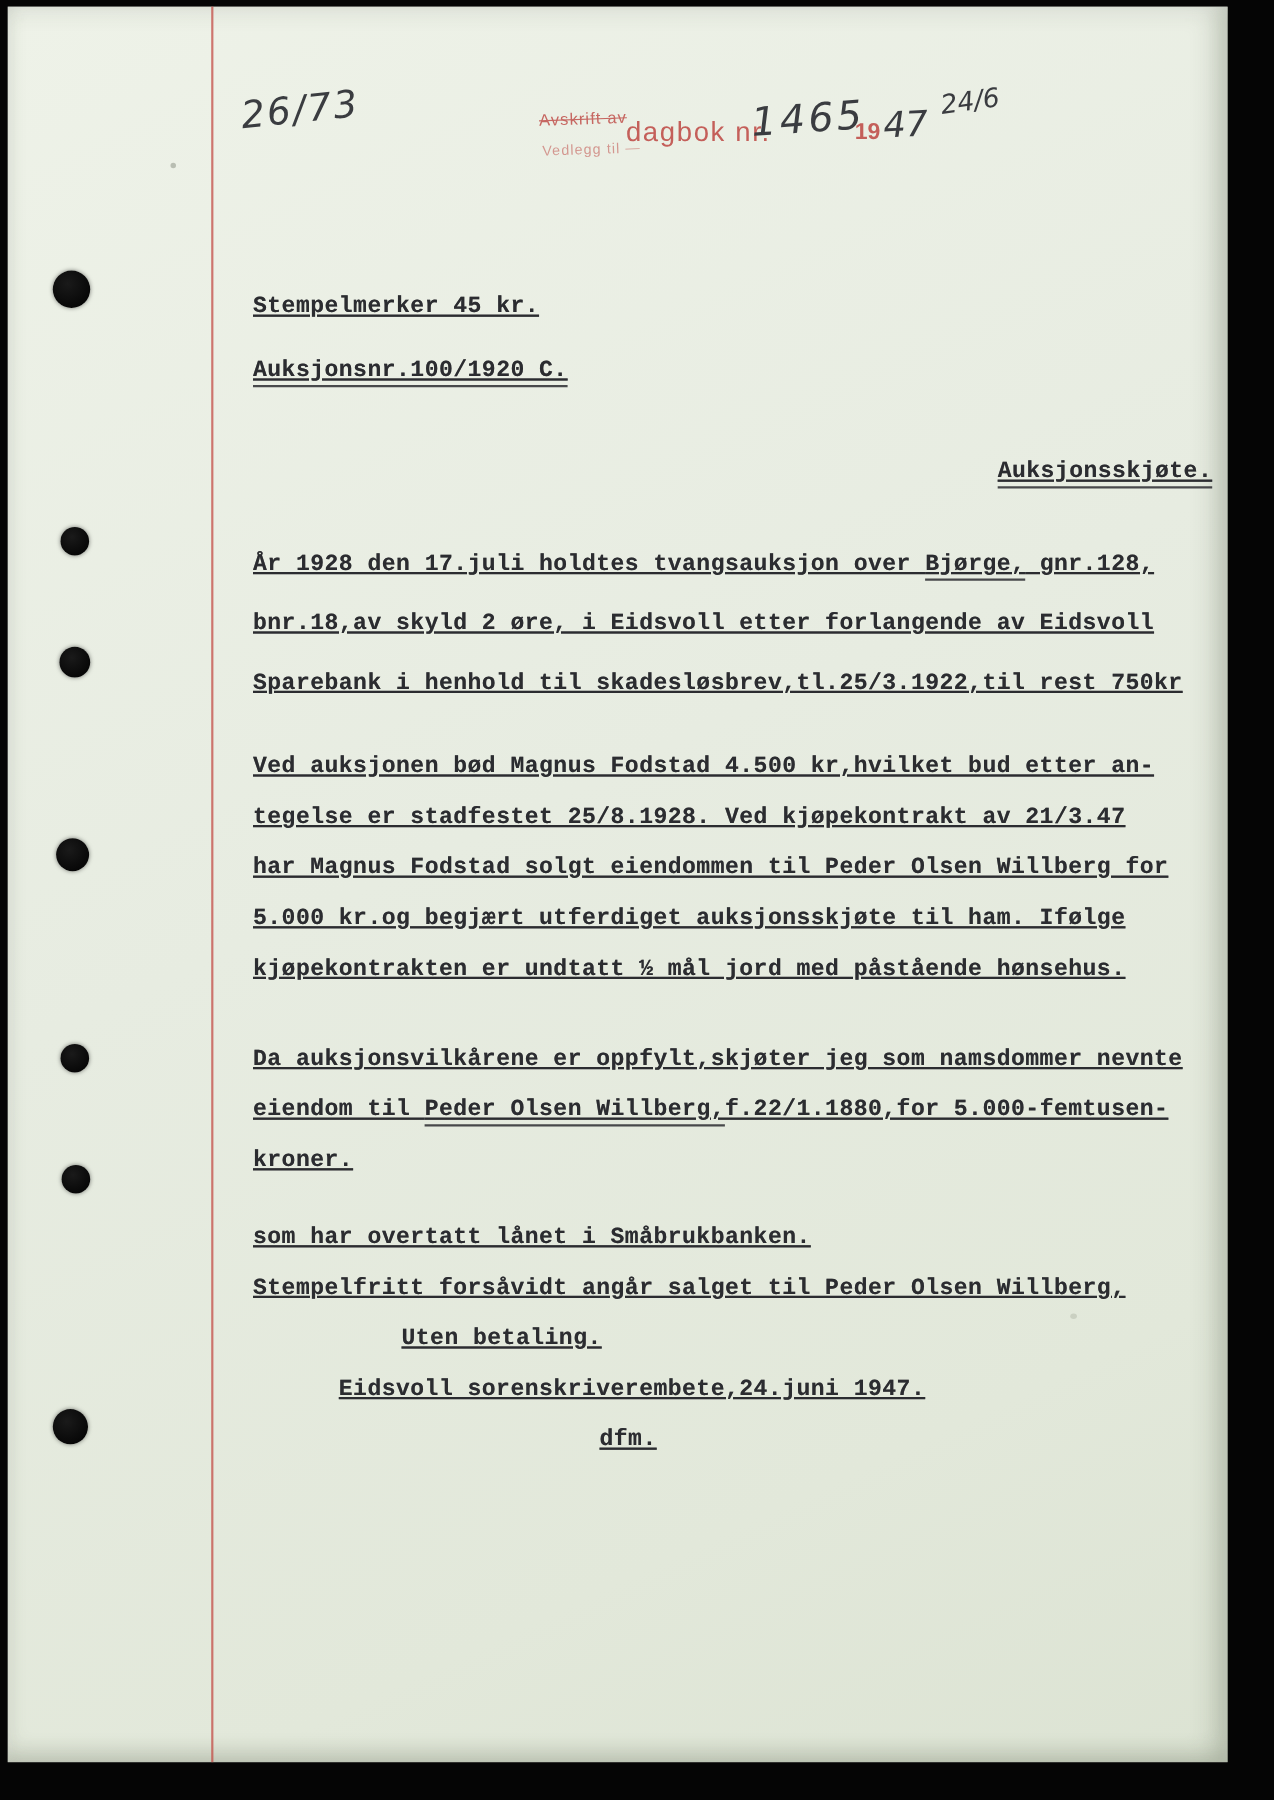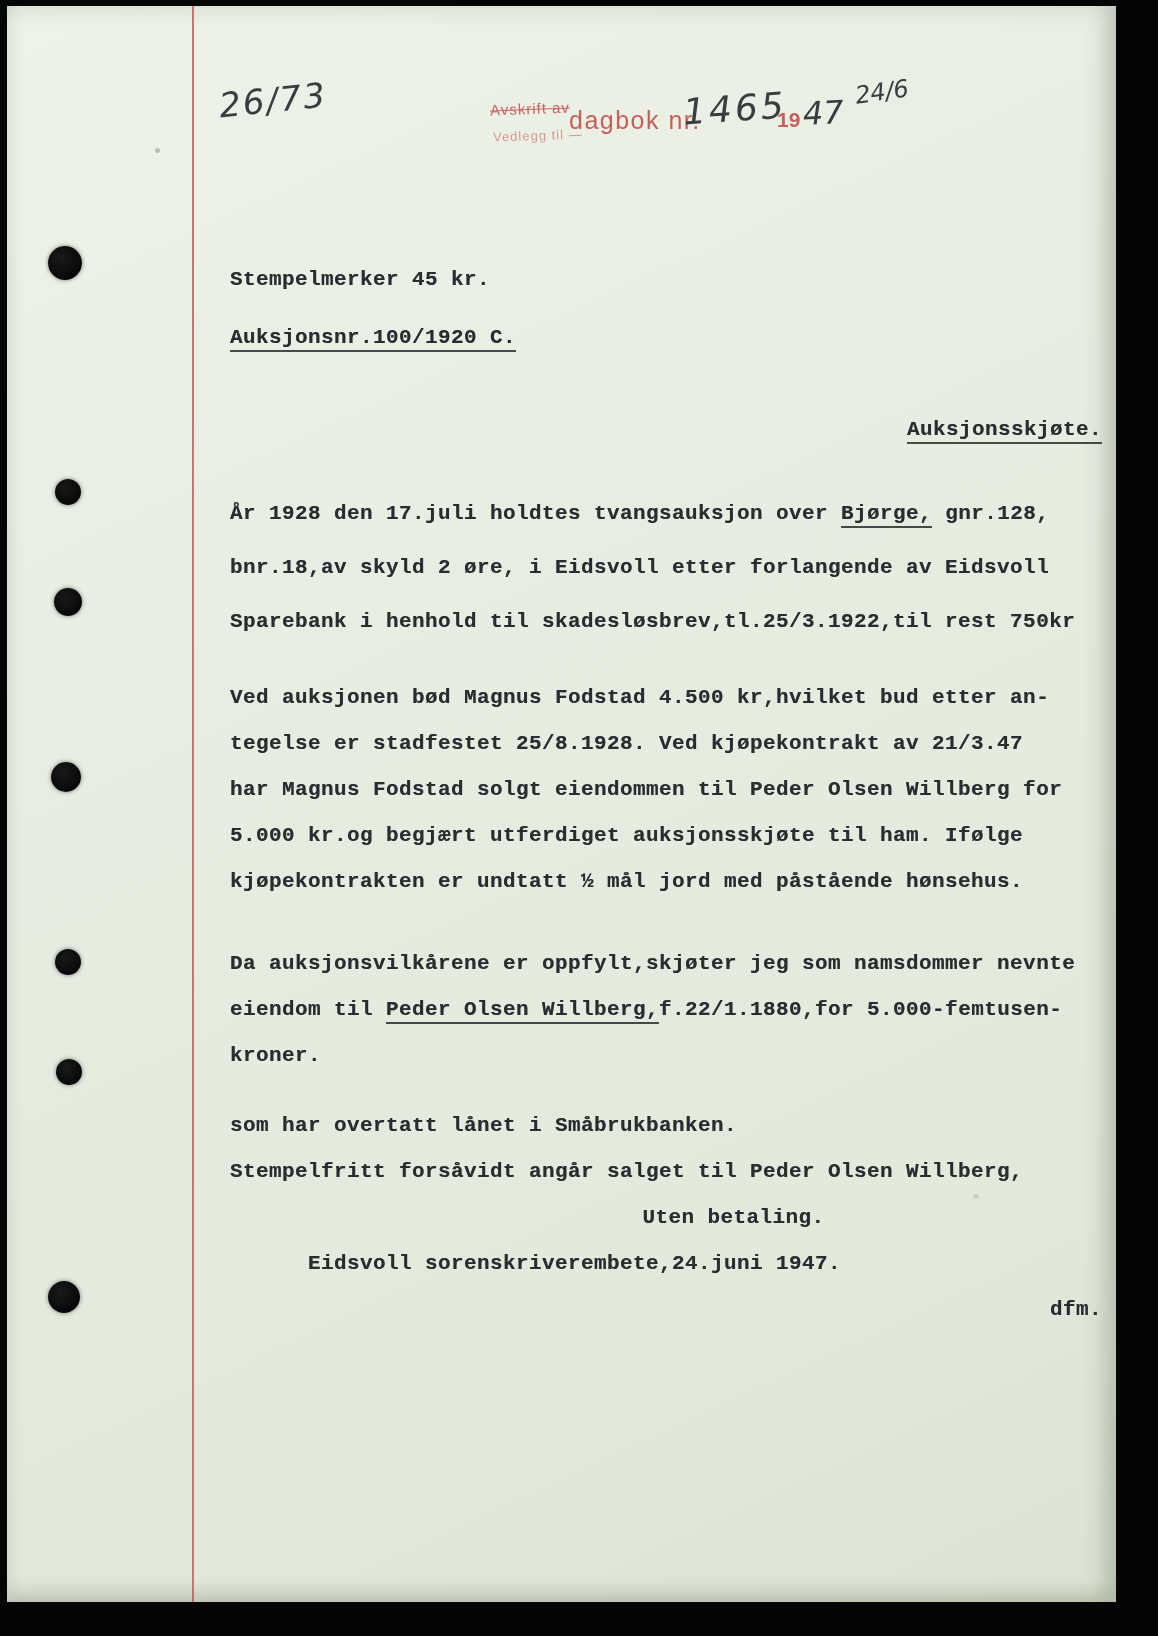--- a/index.html
+++ b/index.html
@@ -50,21 +50,21 @@
     width: 872px;
     font-family: "Liberation Mono", "DejaVu Sans Mono", monospace;
     font-size: 21px;
     font-weight: 600;
     color: #2b2c30;
     letter-spacing: 0.4px;
     text-shadow: 0 0 0.6px rgba(40,40,45,0.55);
   }
   .block { }
   .block.center { text-align: right; }
-  .tline { white-space: pre; }
+  .tline { white-space: pre; text-decoration: underline; }
   .u {
     border-bottom: 2px solid rgba(43,44,48,0.85);
     padding-bottom: 1px;
   }
   
   .handwriting {
     font-family: "DejaVu Sans", sans-serif;
     font-style: italic;
     color: #3a3c40;
   }
@@ -197,25 +197,25 @@
         </div>
         <div class="block" style="margin-top: 36px; line-height: 46px;">
           <div class="tline"><span>Da auksjonsvilkårene er oppfylt,skjøter jeg som namsdommer nevnte</span></div>
           <div class="tline"><span>eiendom til </span><span class="u">Peder Olsen Willberg,</span><span>f.22/1.1880,for 5.000-femtusen-</span></div>
           <div class="tline"><span>kroner.</span></div>
         </div>
         <div class="block" style="margin-top: 24px; line-height: 46px;">
           <div class="tline"><span>som har overtatt lånet i Småbrukbanken.</span></div>
           <div class="tline"><span>Stempelfritt forsåvidt angår salget til Peder Olsen Willberg,</span></div>
         </div>
-        <div class="block" style="line-height: 46px; text-align: center;">
+        <div class="block" style="line-height: 46px;">
           <div class="tline" style="padding-left: 135px;"><span>Uten betaling.</span></div>
         </div>
         <div class="block" style="line-height: 46px;">
           <div class="tline" style="padding-left: 78px;"><span>Eidsvoll sorenskriverembete,24.juni 1947.</span></div>
         </div>
-        <div class="block" style="line-height: 46px; text-align: right;">
+        <div class="block" style="line-height: 46px;">
           <div class="tline" style="padding-left: 315px;"><span>dfm.</span></div>
         </div>
       </div>
 
   </div>
 </div>
 
 </body></html>

